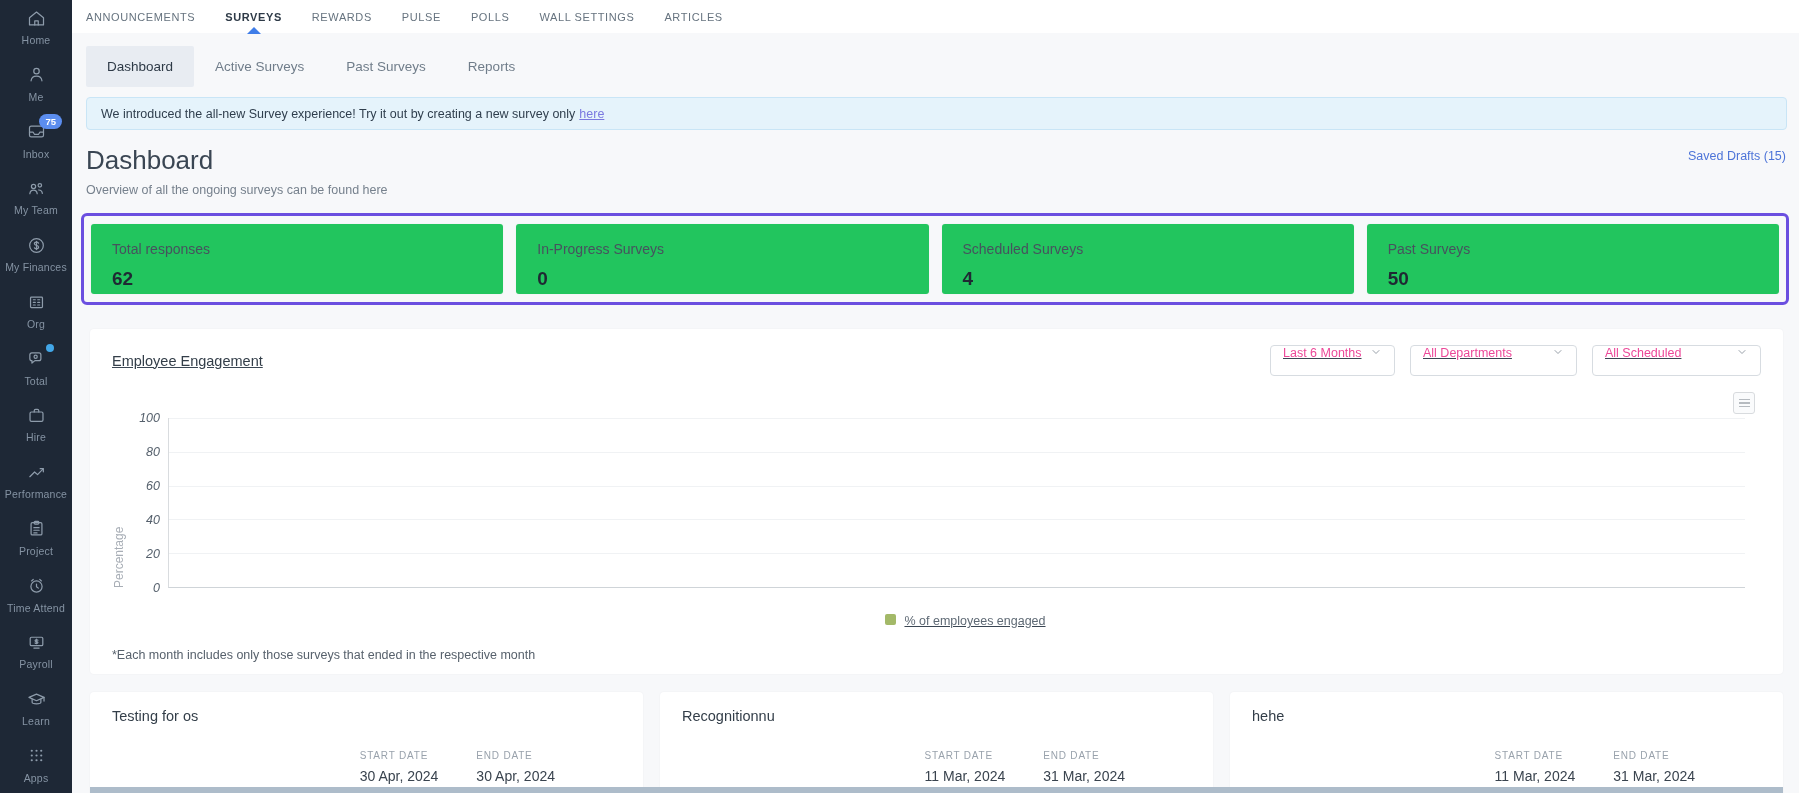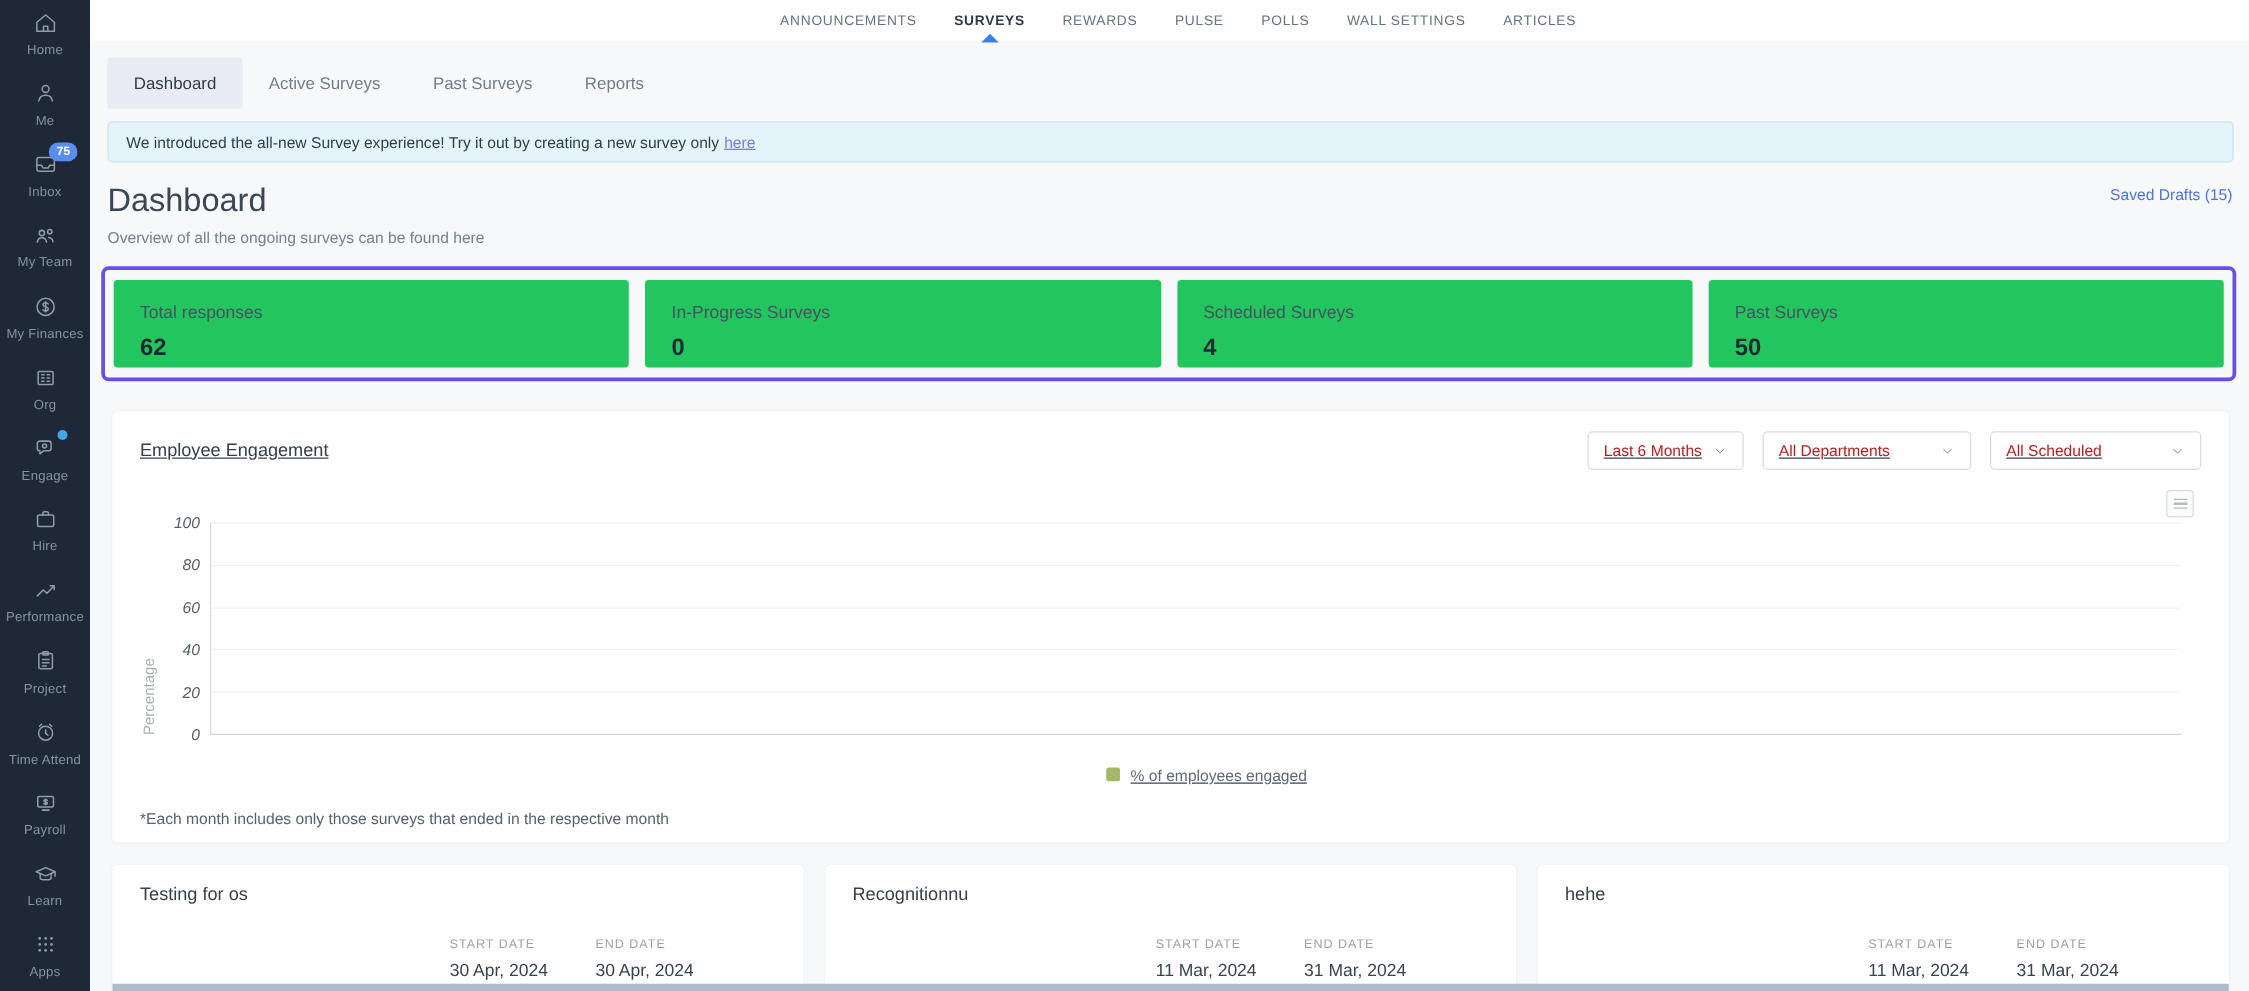--- a/index.html
+++ b/index.html
@@ -15,21 +15,21 @@
                    stroke-linecap:round; stroke-linejoin:round; }
   .side-item .lbl { font-size:10.5px; color:#8593a3; margin-top:5px; letter-spacing:.2px; }
   .badge { position:absolute; top:-7px; right:-14px; background:#5b8def; color:#fff;
            font-size:9.5px; line-height:1; padding:3px 6px; border-radius:9px; font-weight:bold; }
   .dot { position:absolute; top:-4px; right:-6px; width:8px; height:8px; border-radius:50%; background:#42a7e8; }
   .apps-grid circle { fill:#8e9cab; stroke:none; }
 
   
   .main { flex:1; position:relative; background:#f7f8fa; overflow:hidden; }
 
-  .topnav { background:#fff; height:33px; display:flex; align-items:center; gap:30px; padding-left:14px;justify-content:center; }
+  .topnav { background:#fff; height:33px; display:flex; align-items:center; gap:30px; padding-left:14px; }
   .topnav .nav-item { position:relative; font-size:11px; letter-spacing:.6px; color:#66737f;
                       cursor:pointer; padding:9px 0; }
   .topnav .nav-item.active { color:#2e3a47; font-weight:bold; }
   .topnav .nav-item.active .tri { position:absolute; left:50%; transform:translateX(-50%); bottom:-2px;
         width:0; height:0; border-left:7px solid transparent; border-right:7px solid transparent;
         border-bottom:7px solid #3f7de8; }
 
   .tabsrow { display:flex; margin:13px 0 0 14px; }
   .tab { font-size:13.5px; color:#707d8a; padding:13px 21px; cursor:pointer; border-radius:2px; }
   .tab.active { background:#e8ecf2; color:#2e3a47; }
@@ -49,22 +49,22 @@
                box-shadow:0 0 2px rgba(30,40,54,.06); cursor:pointer; }
   .stat-label { font-size:14px; color:#47525e; }
   .stat-value { font-size:19px; font-weight:bold; color:#1f2933; margin-top:11px; }
 
   
   .panel { margin:24px 16px 0 18px; background:#fff; border-radius:4px;
            box-shadow:0 0 2px rgba(30,40,54,.06); padding:16px 22px 12px; }
   .panel-head { display:flex; justify-content:space-between; align-items:center;text-decoration:underline; }
   .panel-title { font-size:14.5px; color:#333e49; }
   .filters { display:flex; gap:15px; }
-  .filter { border:1px solid #d7dce1; border-radius:4px; height:31px; display:flex; align-items:center;
-            justify-content:space-between; padding:0 12px; font-size:12.5px; color:#b91c1c;
+  .filter { border:1px solid #d7dce1; border-radius:4px; height:31px; display:flex; 
+            justify-content:space-between; padding:0 12px; font-size:12.5px; color:#ec4899;
             background:#fff; cursor:pointer; }
   .filter.f1 { width:125px; } .filter.f2 { width:167px; } .filter.f3 { width:169px; }
   .filter svg { width:12px; height:12px; stroke:#7d8893; fill:none; stroke-width:1.6; stroke-linecap:round; }
 
   .chart-wrap { position:relative; margin-top:14px; padding-top:28px; }
   .chart-menu { position:absolute; top:2px; right:6px; width:22px; height:22px; border:1px solid #d8dbde;
                 border-radius:3px; background:#fafbfc; display:flex; flex-direction:column; gap:2px;
                 align-items:center; justify-content:center; cursor:pointer; }
   .chart-menu i { display:block; width:11px; height:1.6px; background:#b6bbc0; }
   .chart-flex { display:flex; align-items:flex-start; }
@@ -162,21 +162,21 @@
   </div>
 
   <div class="side-item">
     <span class="icon-wrap">
       <svg viewBox="0 0 24 24">
           <path d="M6.6 5.6h8.2a2.2 2.2 0 0 1 2.2 2.2v4.4a2.2 2.2 0 0 1-2.2 2.2h-4.6l-3.4 2.8v-2.8h-.2a2.2 2.2 0 0 1-2.2-2.2V7.8a2.2 2.2 0 0 1 2.2-2.2z"></path>
           <circle cx="11" cy="10" r="1.8"></circle>
         </svg>
       <span class="dot"></span>
     </span>
-    <span class="lbl">Engage</span>
+    <span class="lbl">Total</span>
   </div>
 
   <div class="side-item">
     <span class="icon-wrap">
       <svg viewBox="0 0 24 24">
           <rect x="4.6" y="8" width="14.8" height="10.6" rx="1.6"></rect>
           <path d="M9.4 8V6.6A1.6 1.6 0 0 1 11 5h2a1.6 1.6 0 0 1 1.6 1.6V8"></path>
         </svg>
     </span>
     <span class="lbl">Hire</span>

